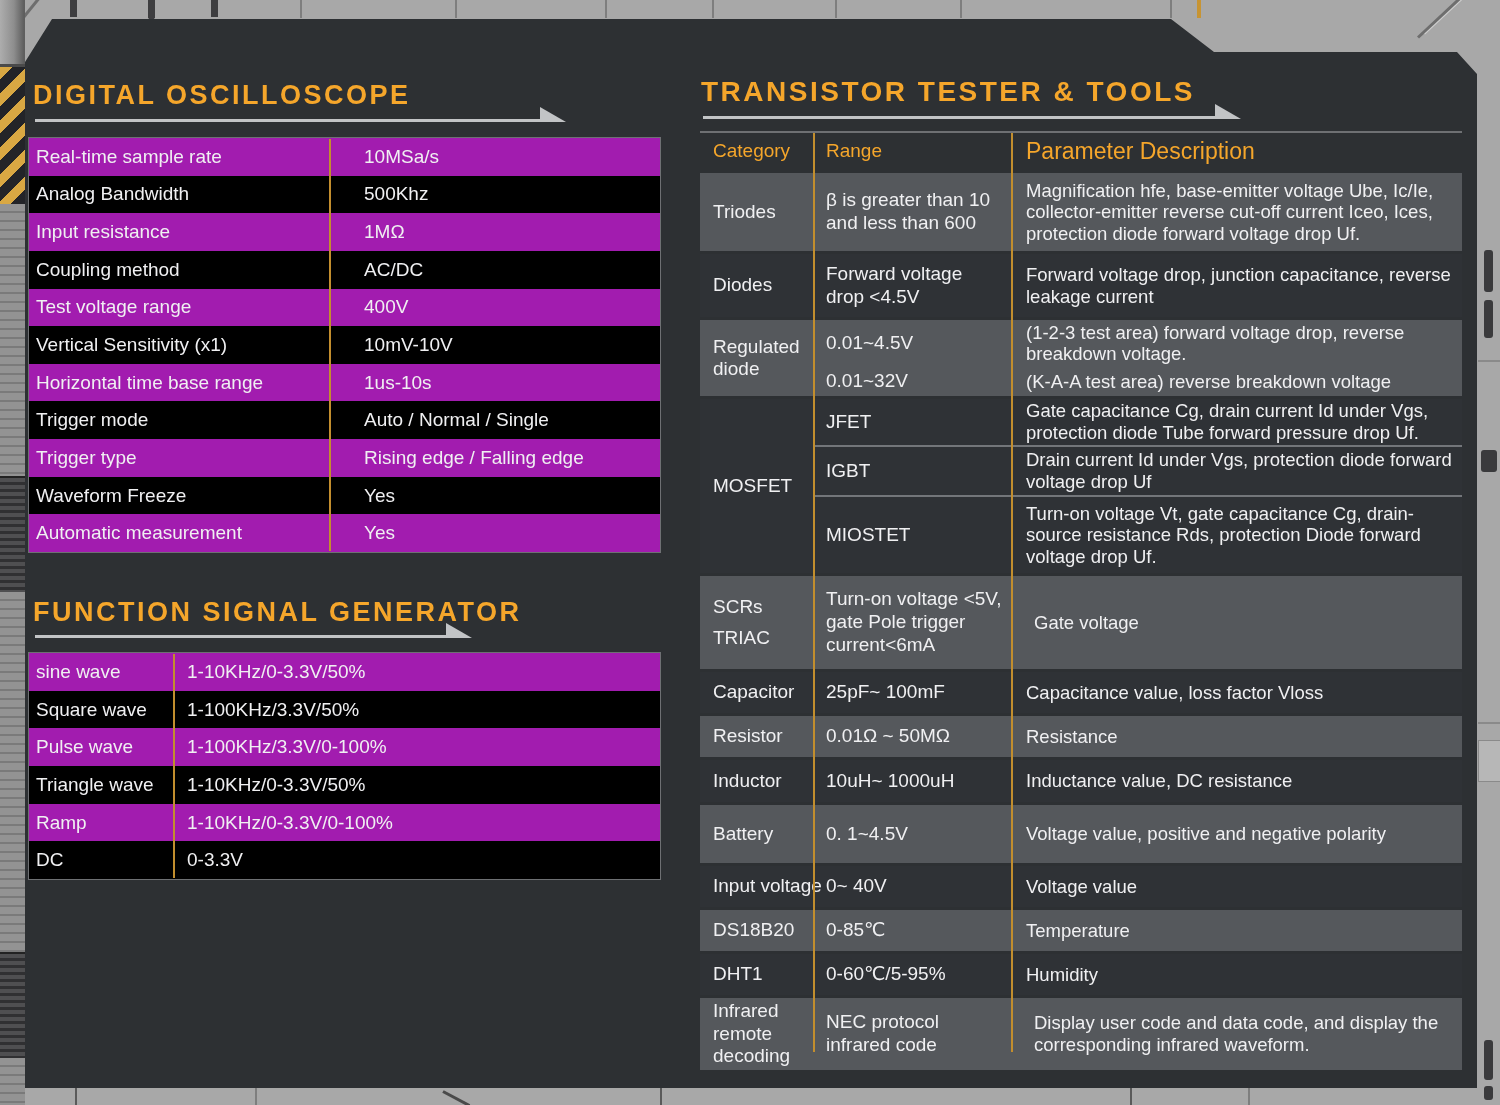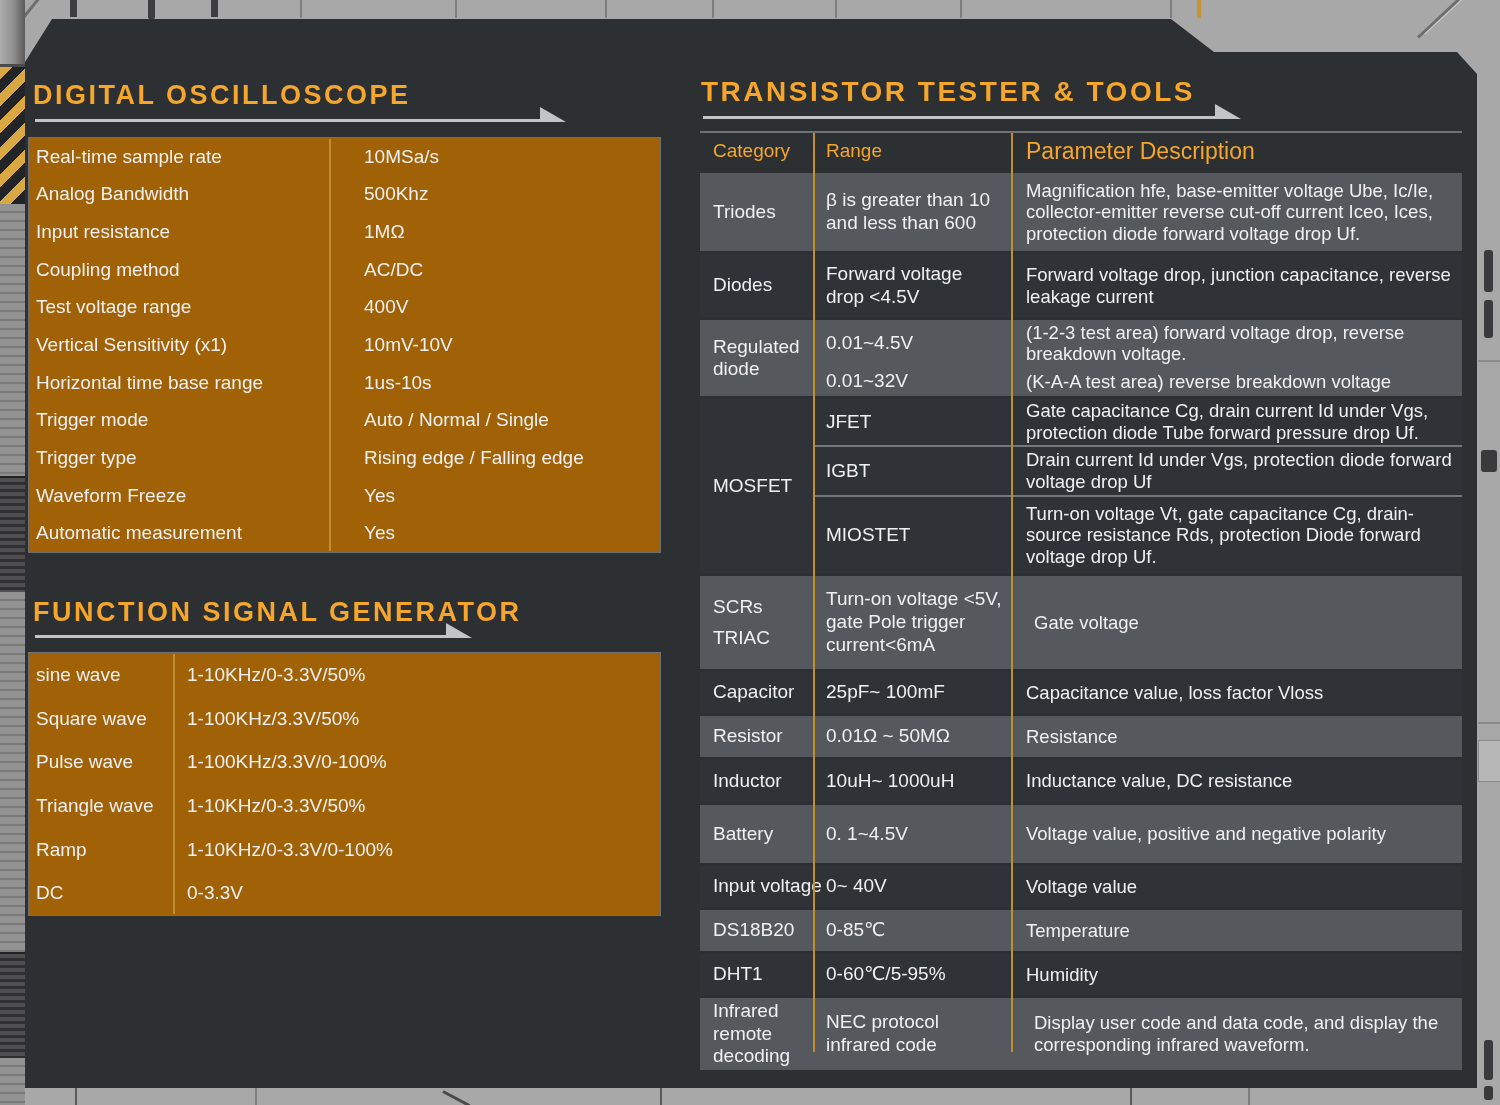--- a/index.html
+++ b/index.html
@@ -35,22 +35,22 @@
   
   .section-title{position:absolute;z-index:3;color:#F5A62B;font-weight:bold;
     font-size:27px;letter-spacing:2.5px;white-space:nowrap;}
   .underline{position:absolute;z-index:3;height:3px;background:#C2C4C6;}
   .arrowhead{position:absolute;z-index:3;width:26px;height:15px;background:#C2C4C6;
     clip-path:polygon(0 0,100% 100%,0 100%);}
   
   .spec-table{position:absolute;z-index:3;border:1px solid #6E7073;box-sizing:border-box;
     display:flex;flex-direction:column;}
   .spec-row{flex:1;display:flex;align-items:center;font-size:19px;}
-  .spec-row.dark{background:#a16207;}
-  .spec-row.light{background:#a16207;}
+  .spec-row.dark{background:#a21caf;}
+  .spec-row.light{background:#000000;}
   .spec-label{box-sizing:border-box;padding-left:7px;white-space:nowrap;}
   .spec-value{box-sizing:border-box;white-space:nowrap;}
   .vline{position:absolute;top:1px;bottom:1px;width:2px;background:#C28E2E;z-index:4;}
   
   .osc .spec-label{width:300px;}
   .osc .spec-value{padding-left:35px;}
   
   .gen .spec-label{width:144px;}
   .gen .spec-value{padding-left:14px;}
   
@@ -172,21 +172,21 @@
     <div class="spec-row dark">
       <div class="spec-label">Automatic measurement</div>
       <div class="spec-value">Yes</div>
     </div>
   </div>
 
   <div class="section-title" style="left:33px;top:597px">FUNCTION SIGNAL GENERATOR</div>
   <div class="underline" style="left:35px;top:635px;width:412px"></div>
   <div class="arrowhead" style="left:446px;top:623px"></div>
 
-  <div class="spec-table gen" style="left:28px;top:652px;width:633px;height:264px">
+  <div class="spec-table gen" style="left:28px;top:652px;width:633px;height:228px">
     <div class="vline" style="left:144px"></div>
     <div class="spec-row dark">
       <div class="spec-label">sine wave</div>
       <div class="spec-value">1-10KHz/0-3.3V/50%</div>
     </div>
     <div class="spec-row light">
       <div class="spec-label">Square wave</div>
       <div class="spec-value">1-100KHz/3.3V/50%</div>
     </div>
     <div class="spec-row dark">

